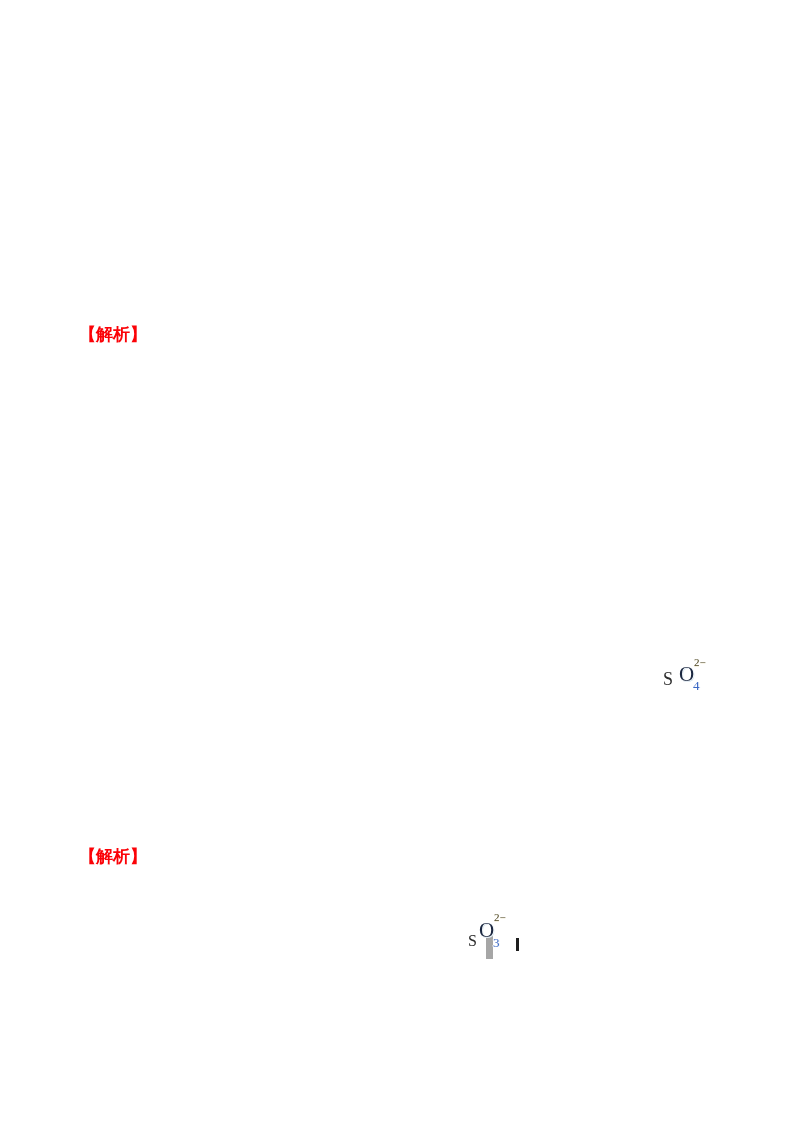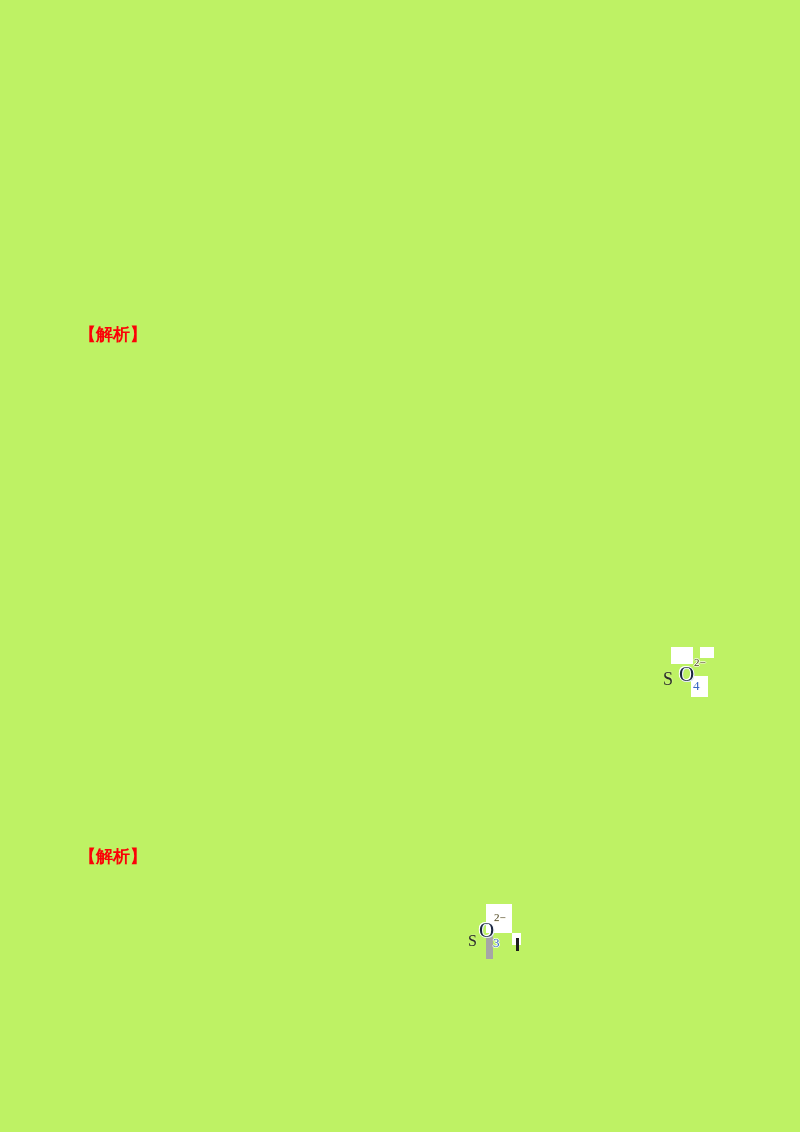--- a/index.html
+++ b/index.html
@@ -4,21 +4,21 @@
 <style>
   html, body {
     margin: 0;
     padding: 0;
     background: #000;
   }
   .page {
     position: relative;
     width: 800px;
     height: 1132px;
-    background: #bef264;
+    background: #ffffff;
     overflow: hidden;
     font-family: "Liberation Serif", serif;
   }
 
   
   .marker {
     position: absolute;
     font-family: "DejaVu Sans", sans-serif;
     font-size: 17px;
     line-height: 19px;

